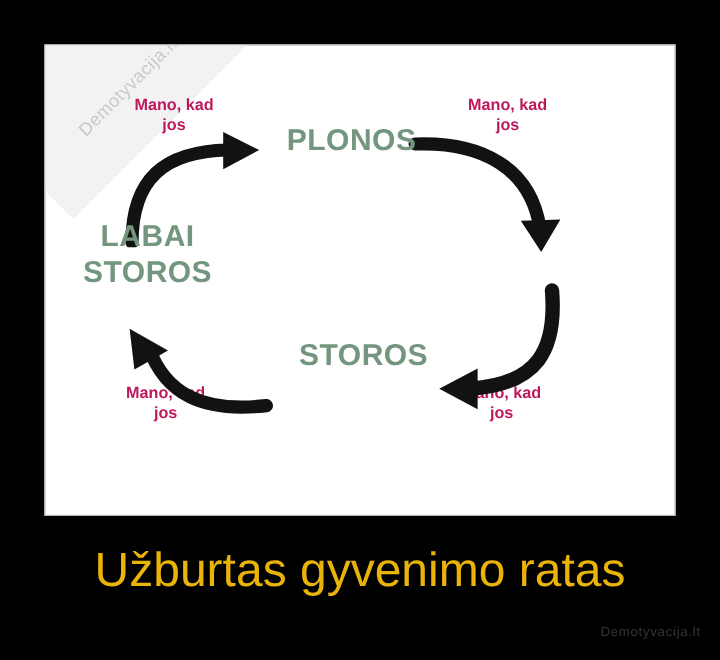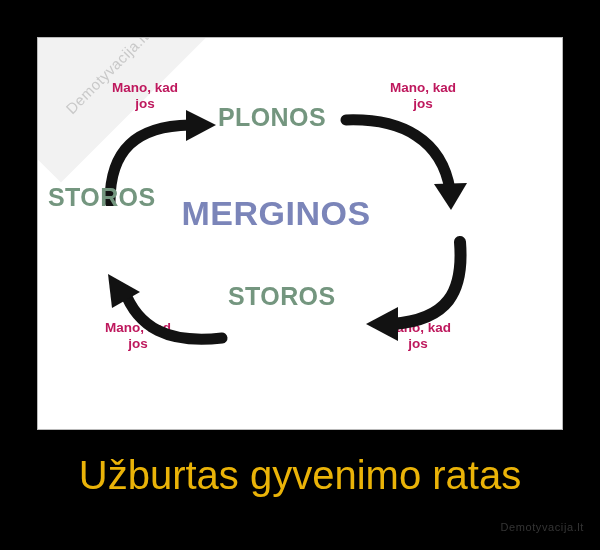--- a/index.html
+++ b/index.html
@@ -65,20 +65,21 @@
   }
 
   
   .cycle-label {
     position: absolute;
     font-weight: bold;
     color: #74967f;
     letter-spacing: 0.4px;
     white-space: nowrap;
     line-height: 1.08;
+    text-align: center;
   }
   #label-plonos {
     left: 180px;
     top: 66px;
     width: 150px;
     font-size: 25px;
   }
   #label-normalios {
     left: 340px;
     top: 156px;
@@ -211,23 +212,23 @@
       <path d="M132,74 C78,80 48,64 34,26" stroke="#121212" stroke-width="11" fill="none" stroke-linecap="round"></path>
       <path d="M18,10 L22,44 L50,28 Z" fill="#121212"></path>
     </svg>
 
     <div class="cycle-label" id="label-plonos">PLONOS</div>
 
 
     <div class="cycle-label" id="label-storos">STOROS</div>
 
     <div class="cycle-label" id="label-labai-storos">
+      <div>LABAI</div>
       <div>STOROS</div>
     </div>
 
-    <div id="label-merginos">MERGINOS</div>
 
   </div>
 
   <div id="caption-title">Užburtas gyvenimo ratas</div>
   <div id="caption-source">Demotyvacija.lt</div>
 
 </div>
 
 </body></html>

